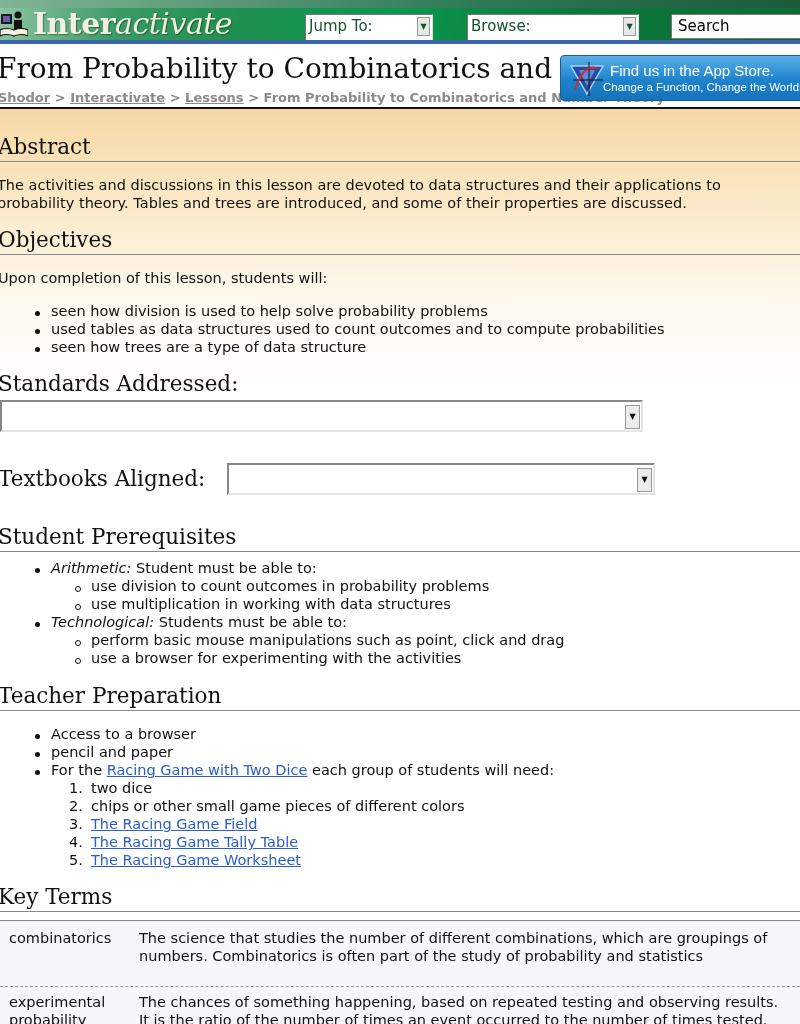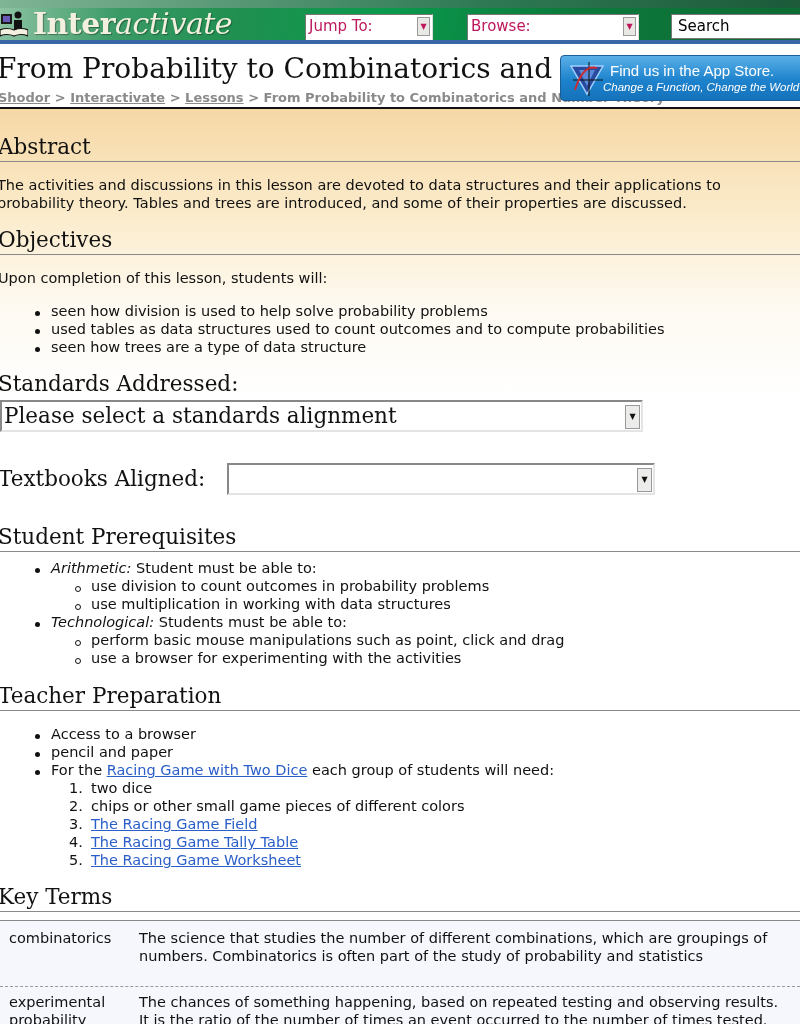--- a/index.html
+++ b/index.html
@@ -25,21 +25,21 @@
     position: absolute; left: 33px; top: 6px; font-family: "DejaVu Serif", serif;
     font-size: 30px; color: #f4f0e0; letter-spacing: -0.5px; white-space: nowrap;
     text-shadow: 1px 1px 1px rgba(0,0,0,0.35);
   }
   .logo-text .bold { font-weight: bold; }
   .logo-text .ital { font-style: italic; font-weight: normal; }
 
   .sel {
     position: absolute; top: 14px; height: 34px; background: #fff;
     border: 1px solid #777; border-right-color: #ddd; border-bottom-color: #ddd;
-    font-size: 15px; line-height: 23px; padding-left: 3px; color: #be185d;
+    font-size: 15px; line-height: 23px; padding-left: 3px; color: #14532d;
   }
   .sel .arrow {
     position: absolute; right: 2px; top: 2px; width: 13px; height: 19px;
     background: #e8e8e4; border: 1px solid #999; font-size: 8px; line-height: 17px; text-align: center;
   }
   .search-box {
     position: absolute; left: 671px; top: 14px; width: 140px; height: 25px; background: #fff;
     border: 1px solid #777; font-size: 15px; line-height: 23px; padding-left: 6px; color: #000;
   }
 
@@ -53,21 +53,21 @@
   }
   .breadcrumb a { color: #8a8a8a; text-decoration: underline; }
 
   .appstore {
     position: absolute; left: 560px; top: 55px; width: 245px; height: 46px;
     background: linear-gradient(#5ab0e8, #1d82cc 55%, #1572bb);
     border: 1px solid #1b5e96; border-radius: 4px; color: #fff;
   }
   .appstore .as-icon { position: absolute; left: 6px; top: 4px; width: 40px; height: 38px; }
   .appstore .as-l1 { position: absolute; left: 49px; top: 6px; font-family: "Liberation Sans", sans-serif; font-weight: normal; font-size: 15px; white-space: nowrap; }
-  .appstore .as-l2 { position: absolute; left: 42px; top: 25px; font-family: "Liberation Sans", sans-serif; font-size: 11.5px; font-style: italic; white-space: nowrap; }
+  .appstore .as-l2 { position: absolute; left: 42px; top: 25px; font-family: "Liberation Sans", sans-serif; font-size: 11.5px; white-space: nowrap; }
 
   
   .content {
     position: absolute; left: 0; top: 107px; width: 800px; height: 917px;
     border-top: 2px solid #111;
     background: linear-gradient(#f6d8a6 0px, #fbeccd 110px, #fefaf2 200px, #fff 290px);
   }
   .h2 {
     position: absolute; left: -2px; font-family: "DejaVu Serif", serif; font-size: 21.5px; color: #111; white-space: nowrap;
   }
@@ -156,21 +156,20 @@
 <div class="txt" style="left:-2px;top:270px;">Upon completion of this lesson, students will:</div>
 <div class="bullet" style="left:35px;top:311px;"></div>
 <div class="txt" style="left:51px;top:303px;">seen how division is used to help solve probability problems</div>
 <div class="bullet" style="left:35px;top:329px;"></div>
 <div class="txt" style="left:51px;top:321px;">used tables as data structures used to count outcomes and to compute probabilities</div>
 <div class="bullet" style="left:35px;top:347px;"></div>
 <div class="txt" style="left:51px;top:339px;">seen how trees are a type of data structure</div>
 
 <div class="h2" style="top:371px;">Standards Addressed:</div>
 <div class="bigsel" style="left:0;top:400px;width:643px;">
-  <span>Please select a standards alignment</span>
   <span class="arrow">▼</span>
 </div>
 
 <div class="h2" style="top:466px;">Textbooks Aligned:</div>
 <div class="bigsel" style="left:227px;top:463px;width:428px;">
   <span class="arrow">▼</span>
 </div>
 
 <div class="h2" style="top:524px;">Student Prerequisites</div>
 <div class="rule" style="top:551px;"></div>

